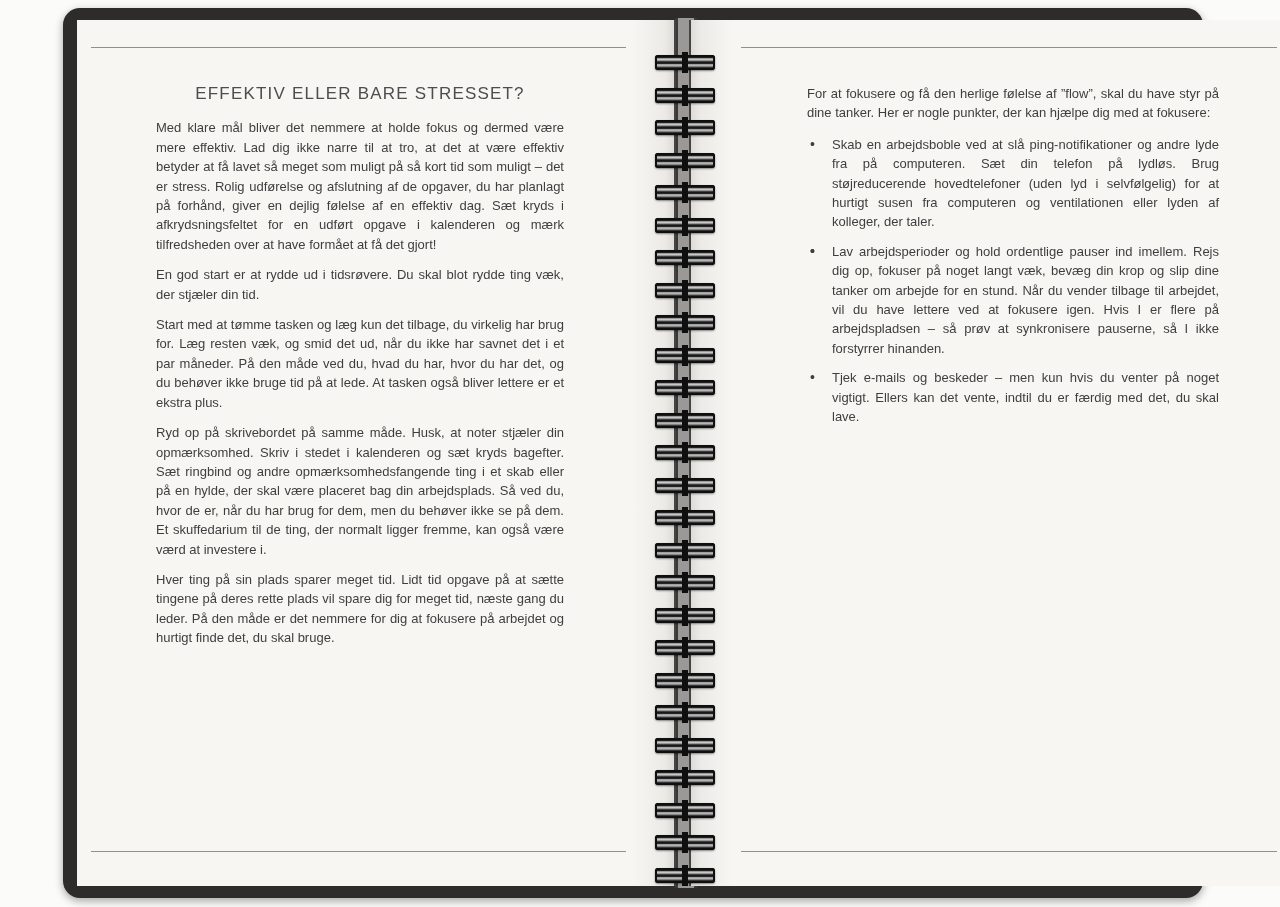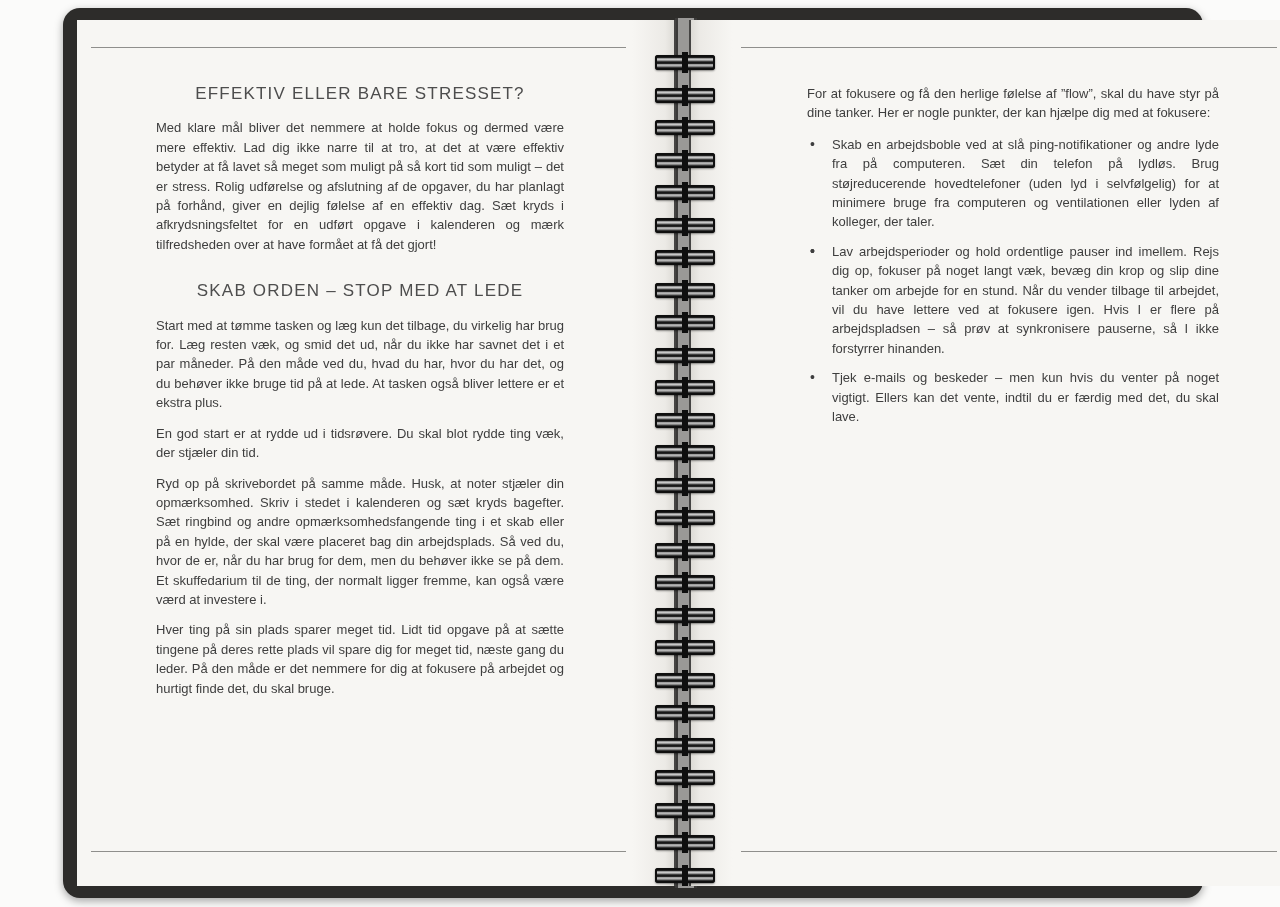--- a/index.html
+++ b/index.html
@@ -99,37 +99,36 @@
 
   <div class="spine"></div>
 
   <div class="page left">
     <div class="rule top"></div>
     <div class="rule bottom"></div>
     <div class="content">
       <h1 class="section-heading">EFFEKTIV ELLER BARE STRESSET?</h1>
       <p>Med klare mål bliver det nemmere at holde fokus og dermed være mere effektiv. Lad dig ikke narre til at tro, at det at være effektiv betyder at få lavet så meget som muligt på så kort tid som muligt – det er stress. Rolig udførelse og afslutning af de opgaver, du har planlagt på forhånd, giver en dejlig følelse af en effektiv dag. Sæt kryds i afkrydsningsfeltet for en udført opgave i kalenderen og mærk tilfredsheden over at have formået at få det gjort!</p>
 
-      <h1 class="section-heading second">SKAB ORDEN – STOP MED AT LEDE</h1>
+      <p>En god start er at rydde ud i tidsrøvere. Du skal blot rydde ting væk, der stjæler din tid.</p>
       <p>Start med at tømme tasken og læg kun det tilbage, du virkelig har brug for. Læg resten væk, og smid det ud, når du ikke har savnet det i et par måneder. På den måde ved du, hvad du har, hvor du har det, og du behøver ikke bruge tid på at lede. At tasken også bliver lettere er et ekstra plus.</p>
-      <p>En god start er at rydde ud i tidsrøvere. Du skal blot rydde ting væk, der stjæler din tid.</p>
       <p>Ryd op på skrivebordet på samme måde. Husk, at noter stjæler din opmærksomhed. Skriv i stedet i kalenderen og sæt kryds bagefter. Sæt ringbind og andre opmærksomhedsfangende ting i et skab eller på en hylde, der skal være placeret bag din arbejdsplads. Så ved du, hvor de er, når du har brug for dem, men du behøver ikke se på dem. Et skuffedarium til de ting, der normalt ligger fremme, kan også være værd at investere i.</p>
       <p>Hver ting på sin plads sparer meget tid. Lidt tid opgave på at sætte tingene på deres rette plads vil spare dig for meget tid, næste gang du leder. På den måde er det nemmere for dig at fokusere på arbejdet og hurtigt finde det, du skal bruge.</p>
     </div>
   </div>
 
   <div class="page right">
     <div class="rule top"></div>
     <div class="rule bottom"></div>
     <div class="content">
       <p class="intro">For at fokusere og få den herlige følelse af ”flow”, skal du have styr på dine tanker. Her er nogle punkter, der kan hjælpe dig med at fokusere:</p>
       <ul class="tips">
         <li>
           <span class="bullet-dot">•</span>
-          <span>Skab en arbejdsboble ved at slå ping-notifikationer og andre lyde fra på computeren. Sæt din telefon på lydløs. Brug støjreducerende hovedtelefoner (uden lyd i selvfølgelig) for at minimere bruge fra computeren og ventilationen eller lyden af kolleger, der taler.</span>
+          <span>Skab en arbejdsboble ved at slå ping-notifikationer og andre lyde fra på computeren. Sæt din telefon på lydløs. Brug støjreducerende hovedtelefoner (uden lyd i selvfølgelig) for at hurtigt susen fra computeren og ventilationen eller lyden af kolleger, der taler.</span>
         </li>
         <li>
           <span class="bullet-dot">•</span>
         </li>
         <li>
           <span class="bullet-dot">•</span>
           <span>Lav arbejdsperioder og hold ordentlige pauser ind imellem. Rejs dig op, fokuser på noget langt væk, bevæg din krop og slip dine tanker om arbejde for en stund. Når du vender tilbage til arbejdet, vil du have lettere ved at fokusere igen. Hvis I er flere på arbejdspladsen – så prøv at synkronisere pauserne, så I ikke forstyrrer hinanden.</span>
         </li>
         <li>
           <span class="bullet-dot">•</span>

